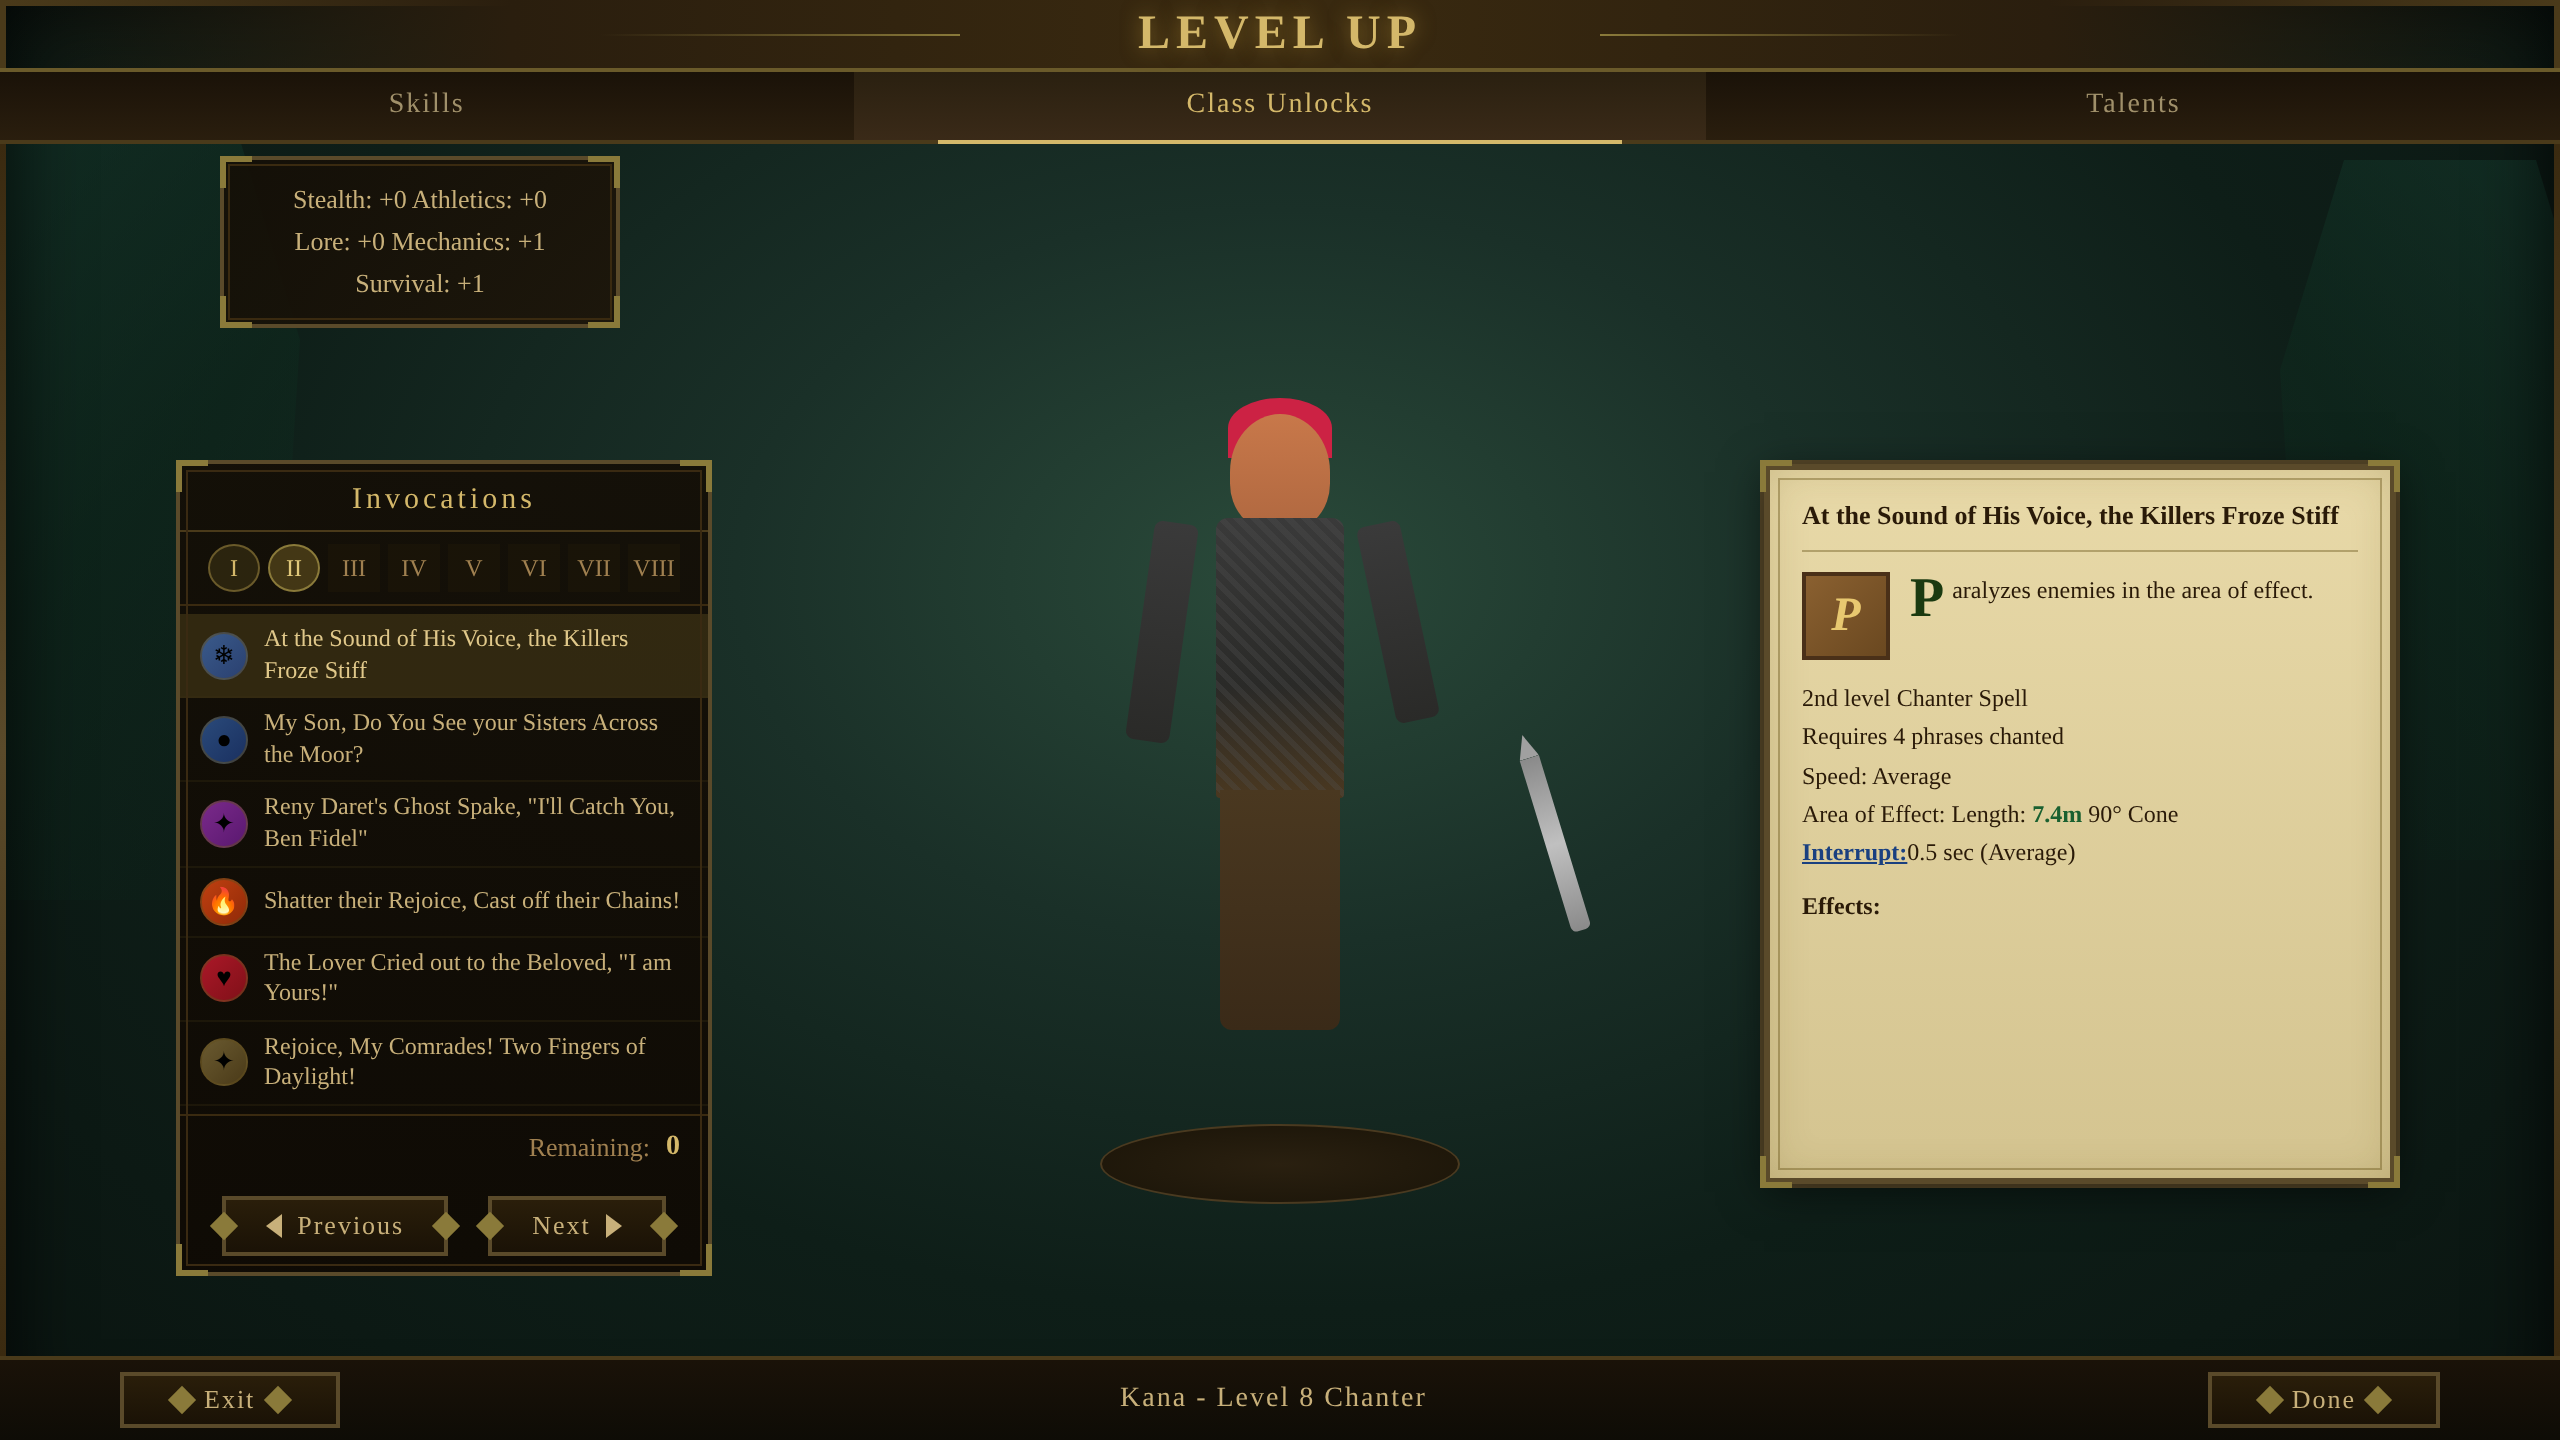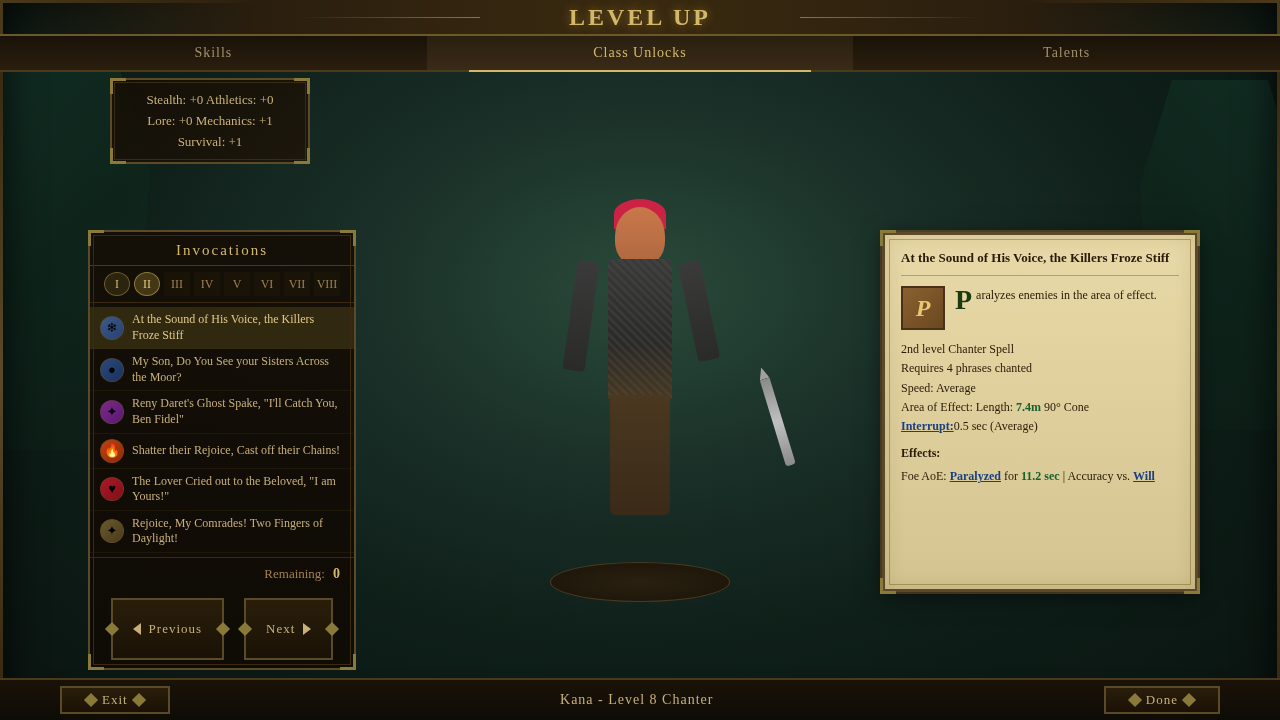--- a/index.html
+++ b/index.html
@@ -453,21 +453,21 @@
 
     .nav-btn {
       display: flex;
       align-items: center;
       gap: 8px;
       background: linear-gradient(180deg, #2a1e0a 0%, #1a1206 100%);
       border: 2px solid #5a4a2a;
       color: #c8b07a;
       font-family: Georgia, serif;
       font-size: 13px;
-      padding: 21px 20px;
+      padding: 5px 20px;
       cursor: pointer;
       letter-spacing: 1px;
       position: relative;
     }
 
     .arrow-left {
       width: 0;
       height: 0;
       border-top: 6px solid transparent;
       border-bottom: 6px solid transparent;
@@ -798,23 +798,20 @@
         <p>
           <span>Area of Effect: Length: </span><span class="stat-highlight">7.4m</span><span> 90° Cone</span>
         </p>
         <p>
           <span class="stat-highlight-blue">Interrupt:</span><span>0.5 sec (Average)</span>
         </p>
       </div>
 
       <div class="spell-effects-section">
         <div class="effects-title">Effects:</div>
-        <div>
-          <span>Foe AoE: </span><span class="stat-highlight-blue">Paralyzed</span><span> for </span><span class="stat-highlight">11.2 sec</span><span> | Accuracy vs. </span><span class="stat-highlight-blue">Will</span>
-        </div>
       </div>
 
     </div>
   </div>
 </div>
 
 <div class="bottom-bar">
   <button class="bottom-btn">
     <span class="diamond-arrow"></span>
     <span>Exit</span>

